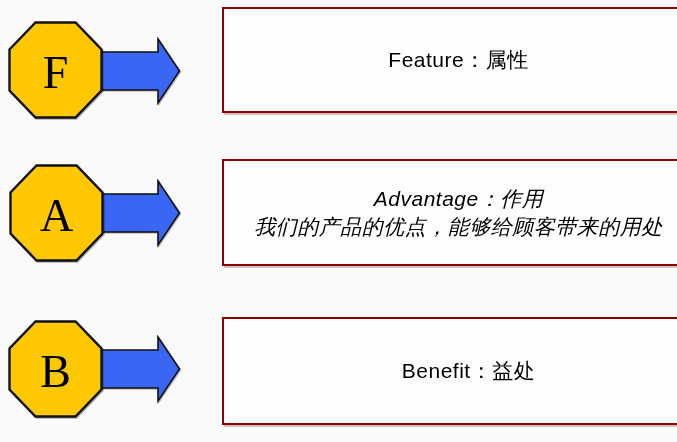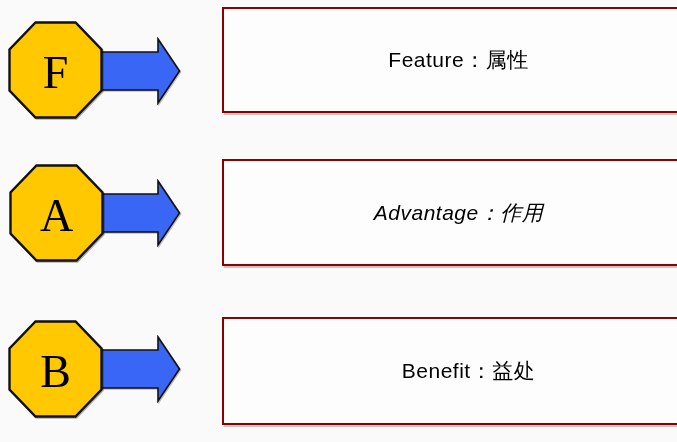--- a/index.html
+++ b/index.html
@@ -120,20 +120,21 @@
       <svg viewBox="0 0 95 98" class="oct-shadow">
         <polygon class="shape" points="27.5,1.5 67.5,1.5 93.5,28.5 93.5,69.5 67.5,96.5 27.5,96.5 1.5,69.5 1.5,28.5"></polygon>
       </svg>
       <span class="octagon-letter">A</span>
     </div>
     <svg class="arrow arrow-shadow" viewBox="0 0 84 68">
       <polygon points="1,15 61,15 61,2 82.5,34 61,66 61,53 1,53"></polygon>
     </svg>
     <div class="textbox">
       <div class="line">Advantage：作用</div>
+      <div class="line">我们的产品的优点，能够给顾客带来的用处</div>
     </div>
   </div>
 
   <div class="row row3">
     <div class="octagon">
       <svg viewBox="0 0 95 98" class="oct-shadow">
         <polygon class="shape" points="27.5,1.5 67.5,1.5 93.5,28.5 93.5,69.5 67.5,96.5 27.5,96.5 1.5,69.5 1.5,28.5"></polygon>
       </svg>
       <span class="octagon-letter">B</span>
     </div>

